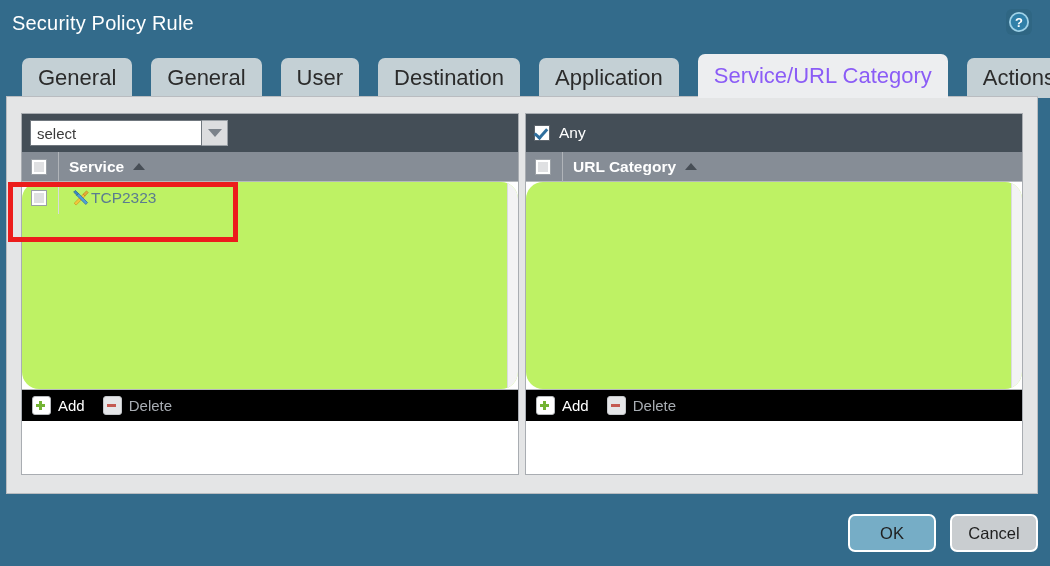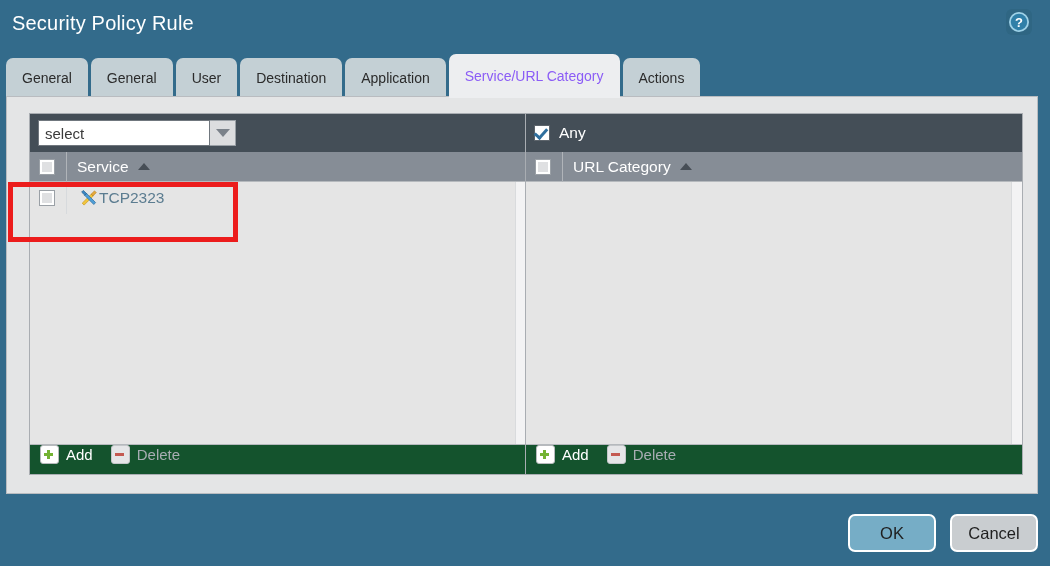--- a/index.html
+++ b/index.html
@@ -61,25 +61,26 @@
   }
   .tab {
     height: 40px;
     box-sizing: border-box;
     padding: 8px 16px;
     display: flex;
     align-items: center;
     justify-content: center;
     background: #c4d0d5;
     color: #2b2b2b;
-    font-size: 14px;
+    font-size: 22px;
     border-radius: 7px 7px 0 0;
     white-space: nowrap;
     cursor: pointer;
     position: relative;
+    margin-left: 16px;
   }
   .tab.active {
     background: #edeef0;
     height: 44px;
     z-index: 4;
     color: #8b5cf6;
   }
 
   
   #content-panel {
@@ -96,21 +97,21 @@
 
   .list-panel {
     position: absolute;
     top: 16px;
     height: 362px;
     box-sizing: border-box;
     border: 1px solid #a9adb2;
     background: #ffffff;
     overflow: hidden;
   }
-  #panel-service { left: 22px;  width: 498px; }
+  #panel-service { left: 14px;  width: 498px; }
   #panel-url     { left: 518px; width: 498px; }
 
   
   .panel-topbar {
     height: 38px;
     background: #444e57;
     display: flex;
     align-items: center;
     padding: 0 8px;
     box-sizing: border-box;
@@ -209,38 +210,39 @@
   .col-header .cb { margin-right: 0; }
   .col-sep {
     width: 1px;
     height: 30px;
     background: #b0b4b9;
     margin: 0 10px 0 11px;
   }
   .col-title {
     color: #ffffff;
     font-size: 15.5px;
-    font-weight: normal;
+    font-weight: bold;
     white-space: nowrap;
   }
   .sort-asc {
     width: 0; height: 0;
     border-left: 6px solid transparent;
     border-right: 6px solid transparent;
     border-bottom: 7px solid #474e56;
     margin-left: 9px;
     cursor: pointer;
   }
 
   
   .list-body {
     position: relative;
-    height: 262px;
-    background: #e5e5e5;
+    height: 207px;
+    background: #bef264;
     overflow: hidden;
+    border-radius: 17px;
   }
   .list-row {
     height: 32px;
     display: flex;
     align-items: center;
     padding-left: 9px;
     box-sizing: border-box;
   }
   .row-sep {
     width: 1px;
@@ -263,23 +265,23 @@
     width: 11px;
     height: 100%;
     background: #f3f3f4;
     border-left: 1px solid #d9dbdd;
     box-sizing: border-box;
   }
 
   
   .panel-footer {
     height: 32px;
-    background: #14532d;
-    display: flex;
-    align-items: flex-start;
+    background: #000000;
+    display: flex;
+    align-items: center;
     padding-left: 10px;
     gap: 18px;
     box-sizing: border-box;
     border-top: 1px solid #b5b9bd;
   }
   .fbtn {
     display: flex;
     align-items: center;
     gap: 7px;
     cursor: pointer;

